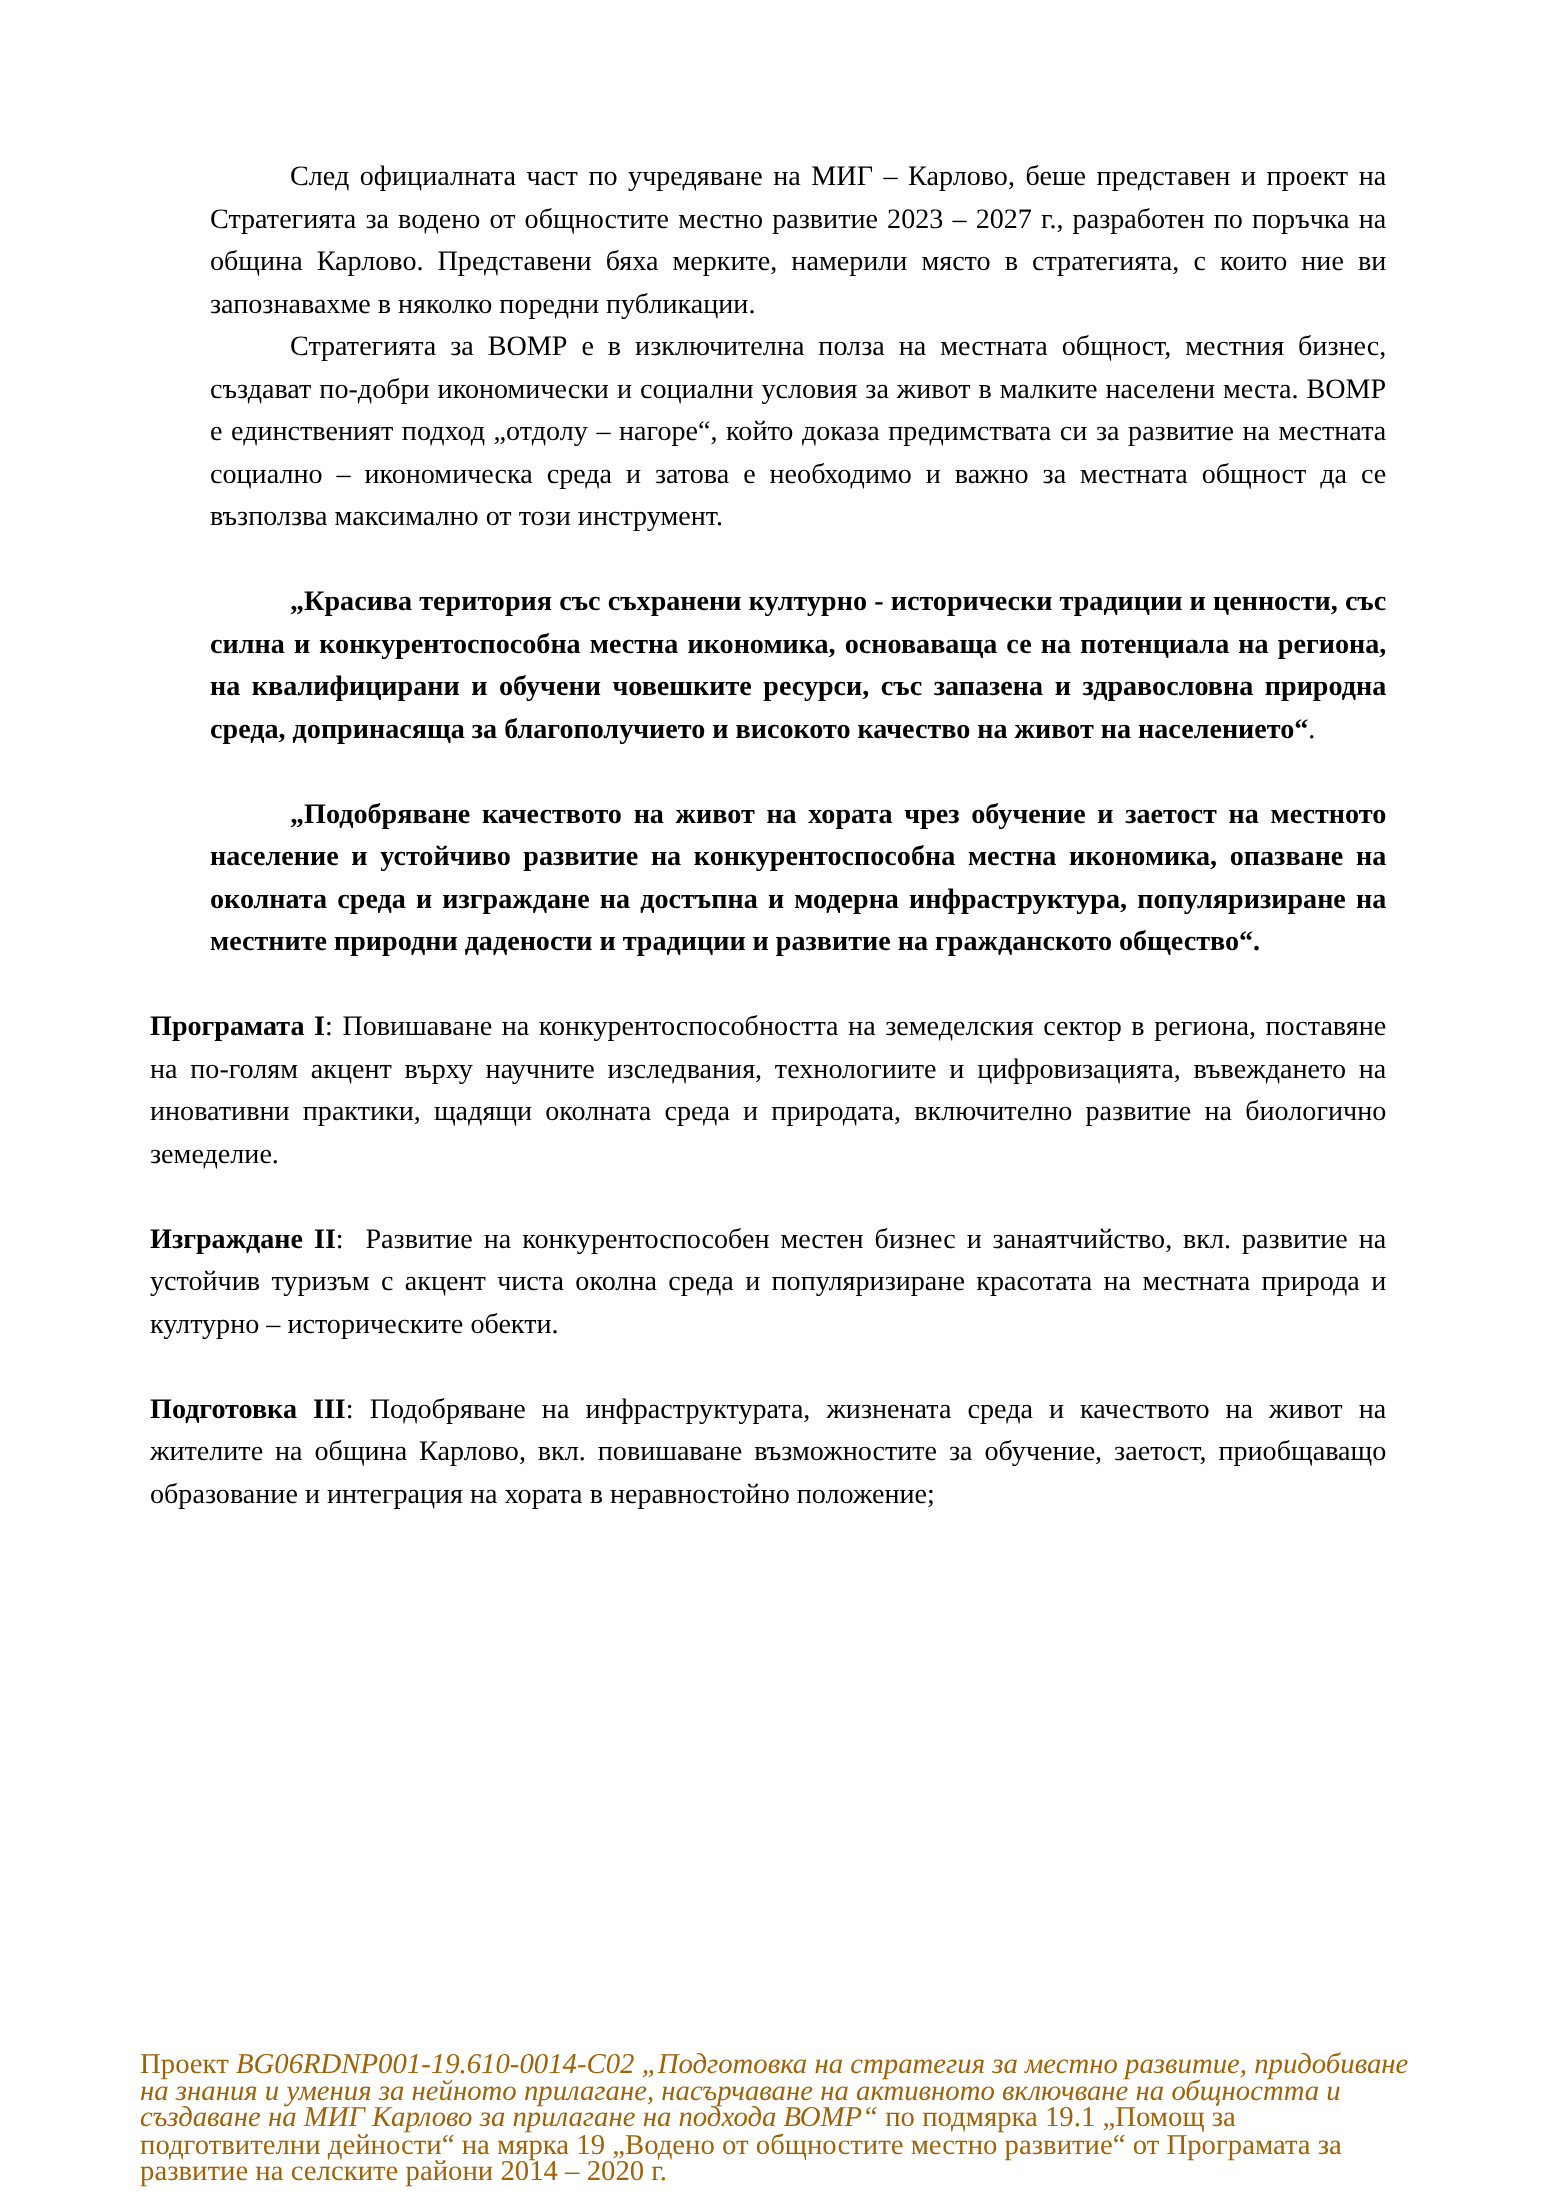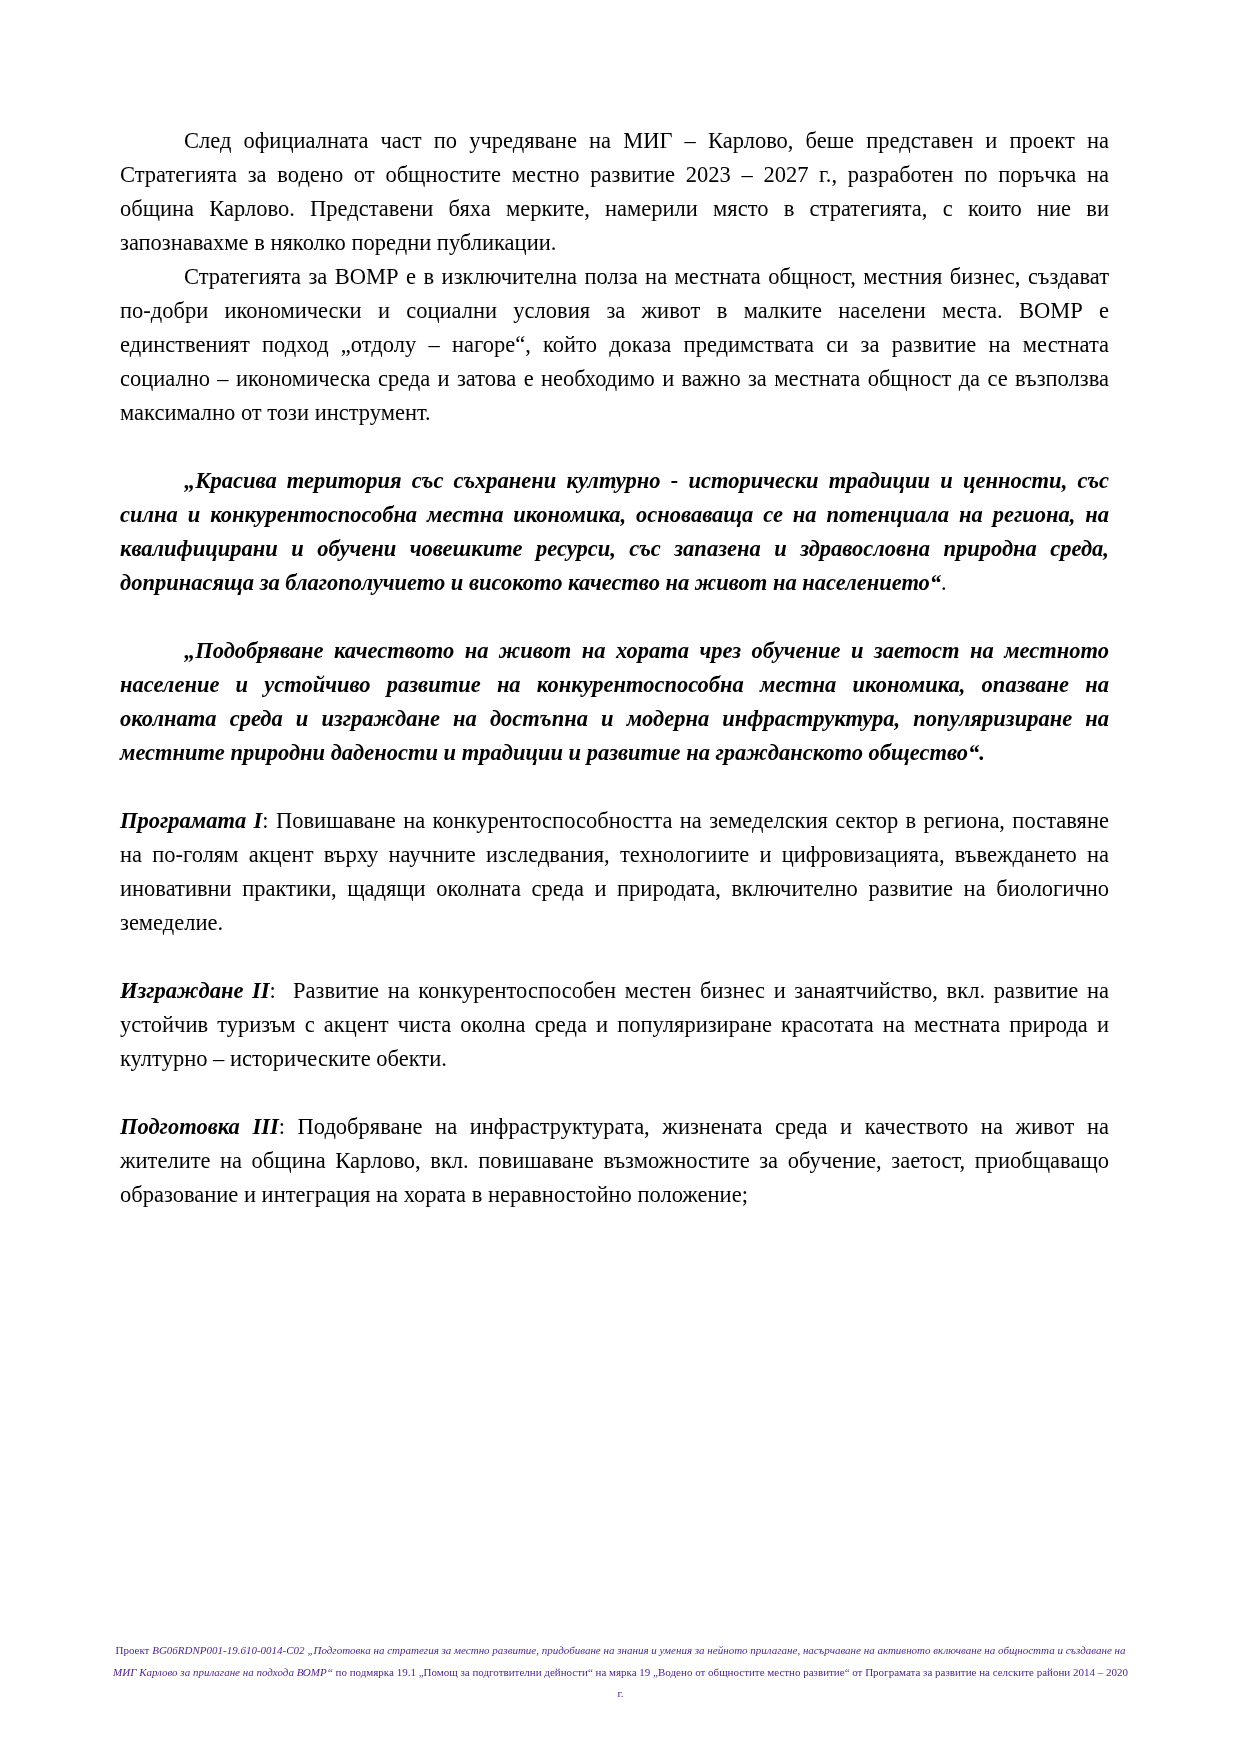--- a/index.html
+++ b/index.html
@@ -19,34 +19,34 @@
     padding: 124px 132px 0 120px;
     overflow: hidden;
   }
   .para {
     margin: 0;
     font-size: 22.5px;
     line-height: 34px;
     text-align: justify;
     color: #000000;
   }
-  .indent { text-indent: 64px; }
+  .indent { text-indent: 64px; margin-left: 48px; }
   .gap { margin-bottom: 34px; }
-  .para strong { font-weight: bold; font-style: italic; }
+  .para strong { font-weight: bold; }
   .footer {
     position: absolute;
     top: 1640px;
     left: 0;
     width: 100%;
     box-sizing: border-box;
     padding: 0 112px;
-    text-align: center;
-    font-size: 11px;
+    text-align: left;
+    font-size: 23px;
     line-height: 21.5px;
-    color: #4c1d95;
+    color: #a16207;
     font-family: "Liberation Serif", "DejaVu Serif", serif;
   }
   .footer .it { font-style: italic; }
 </style>
 </head>
 <body>
 
 <div class="page">
 
   <p class="para indent">След официалната част по учредяване на МИГ – Карлово, беше представен и проект на Стратегията за водено от общностите местно развитие 2023 – 2027 г., разработен по поръчка на община Карлово. Представени бяха мерките, намерили място в стратегията, с които ние ви запознавахме в няколко поредни публикации.</p>

